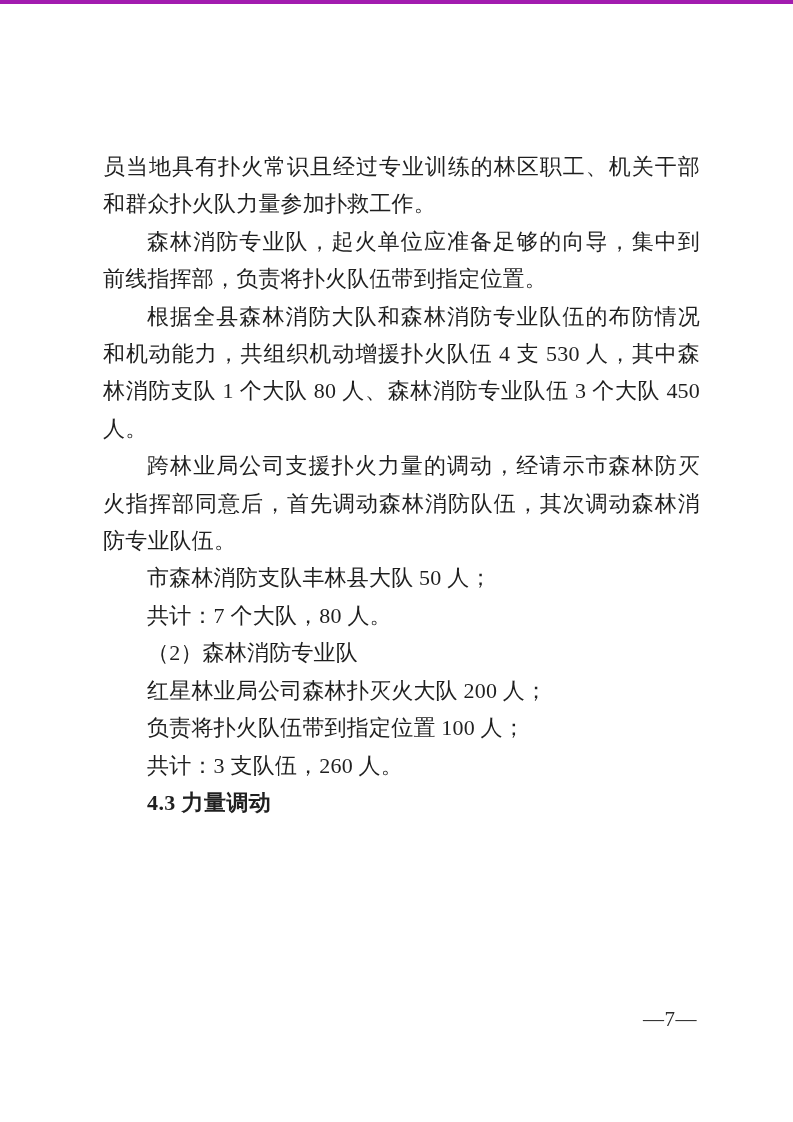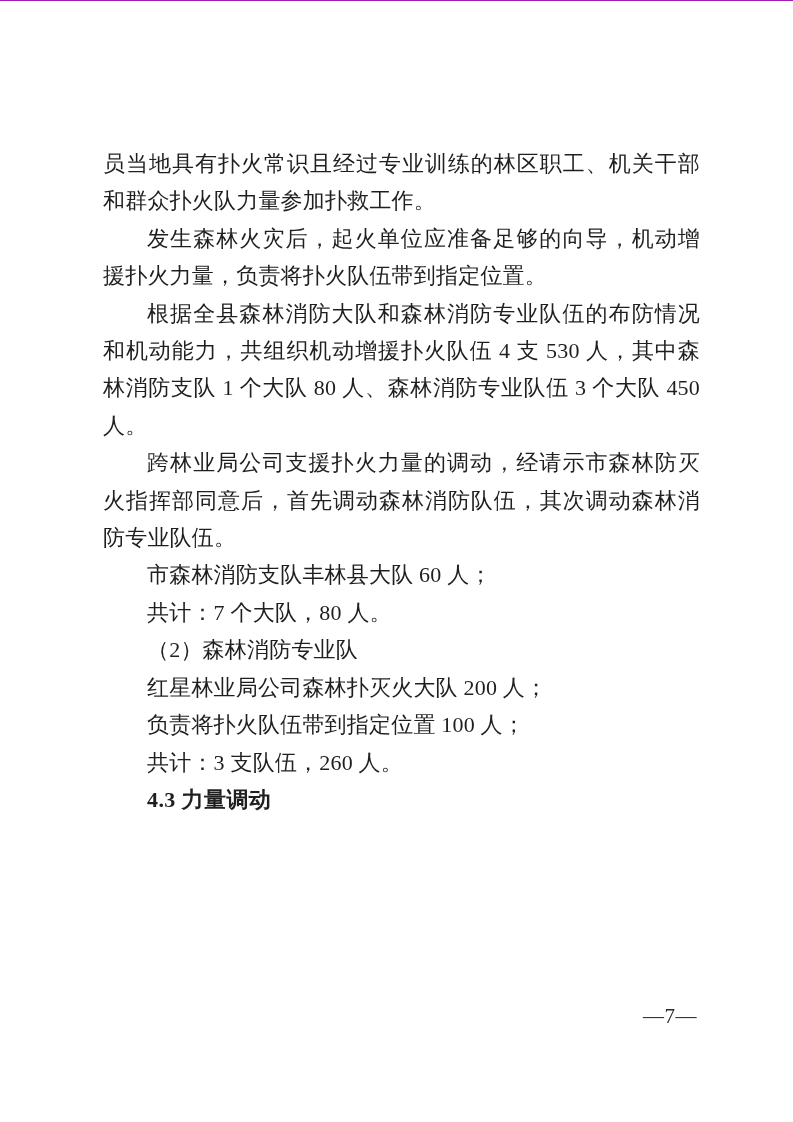--- a/index.html
+++ b/index.html
@@ -10,21 +10,21 @@
   .page {
     position: relative;
     width: 793px;
     height: 1122px;
     margin: 0;
     background: #ffffff;
     color: #1f1f1f;
     font-family: "Liberation Serif", "DejaVu Serif", serif;
     box-sizing: border-box;
     padding: 144px 93px 0 103px;
-    border-top: 1px solid #a21caf;
+    border-top: 4px solid #a21caf;
     overflow: hidden;
   }
   .content p {
     margin: 0;
     font-size: 22px;
     line-height: 37.4px;
     text-align: justify;
     text-align-last: left;
     letter-spacing: 0.2px;
   }
@@ -45,24 +45,24 @@
     color: #2a2a2a;
     letter-spacing: 0.5px;
   }
 </style>
 </head>
 <body>
 
 <div class="page">
   <div class="content">
     <p class="continuation">员当地具有扑火常识且经过专业训练的林区职工、机关干部和群众扑火队力量参加扑救工作。</p>
-    <p class="indent">发生森林火灾后，起火单位应准备足够的向导，机动增援扑火力量，负责将扑火队伍带到指定位置。</p>
+    <p class="indent">森林消防专业队，起火单位应准备足够的向导，集中到前线指挥部，负责将扑火队伍带到指定位置。</p>
     <p class="indent"> 根据全县森林消防大队和森林消防专业队伍的布防情况和机动能力，共组织机动增援扑火队伍 4 支 530 人，其中森林消防支队 1 个大队 80 人、森林消防专业队伍 3 个大队 450 人。</p>
     <p class="indent">跨林业局公司支援扑火力量的调动，经请示市森林防灭火指挥部同意后，首先调动森林消防队伍，其次调动森林消防专业队伍。</p>
-    <p class="indent">市森林消防支队丰林县大队 60 人；</p>
+    <p class="indent">市森林消防支队丰林县大队 50 人；</p>
     <p class="indent">共计：7 个大队，80 人。</p>
     <p class="indent">（2）森林消防专业队</p>
     <p class="indent">红星林业局公司森林扑灭火大队 200 人；</p>
     <p class="indent">负责将扑火队伍带到指定位置 100 人；</p>
     <p class="indent">共计：3 支队伍，260 人。</p>
     <p class="heading">4.3 力量调动</p>
   </div>
   <div class="page-number">—7—</div>
 </div>
 

